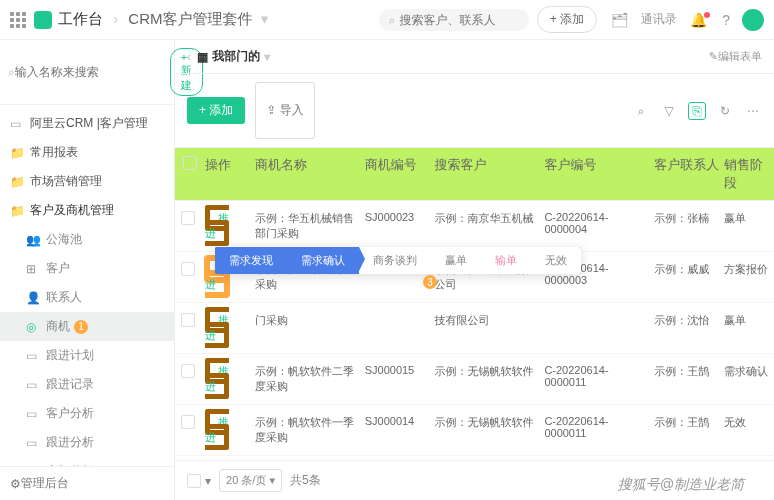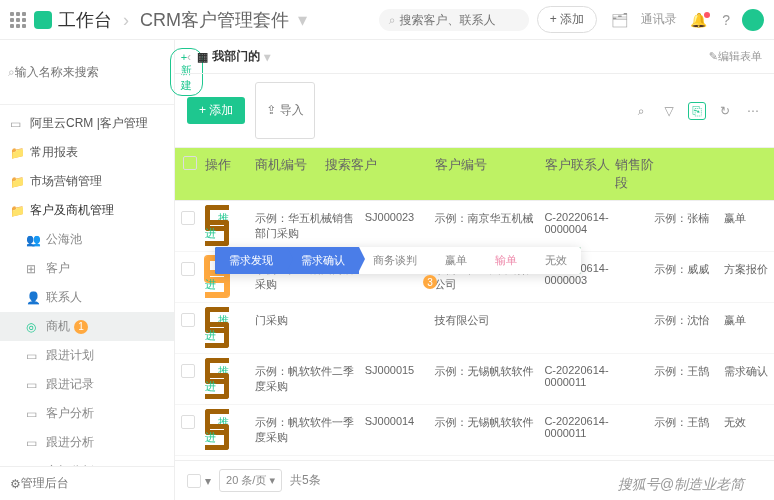--- a/index.html
+++ b/index.html
@@ -1,21 +1,21 @@
 <!DOCTYPE html>
 <html><head>
 <meta charset="utf-8">
 <style>
 *{margin:0;padding:0;box-sizing:border-box;font-family:-apple-system,"PingFang SC","Microsoft YaHei",sans-serif}
 body{font-size:12px;color:#333;background:#fff;width:774px;height:500px;overflow:hidden}
 .topbar{height:40px;display:flex;align-items:center;padding:0 10px;border-bottom:1px solid #eee}
 .apps-icon{width:16px;height:16px;display:grid;grid-template-columns:repeat(3,4px);grid-template-rows:repeat(3,4px);gap:2px;margin-right:8px}
 .apps-icon span{background:#999;border-radius:1px}
 .logo{width:18px;height:18px;background:#1ec78f;border-radius:4px;margin-right:6px}
-.crumb{color:#333;font-size:18px}
+.crumb{color:#333;font-size:15px}
 .crumb .sep{color:#ccc;margin:0 6px}
 .crumb .cur{color:#666}
 .chev{color:#ccc;margin-left:4px}
 .spacer{flex:1}
 .search{display:flex;align-items:center;background:#f5f5f5;border-radius:14px;padding:4px 10px;width:150px}
 .search input{border:none;background:none;outline:none;font-size:12px;flex:1;color:#999}
 .sicon{color:#bbb;margin-right:4px}
 .addbtn{border:1px solid #ddd;border-radius:14px;padding:4px 12px;margin-left:8px;color:#666;display:flex;align-items:center}
 .tbicon{margin-left:14px;color:#999;font-size:14px;display:flex;align-items:center;position:relative}
 .tbicon .txt{font-size:12px;margin-left:12px}
@@ -204,20 +204,21 @@
         <span class="i">▽</span>
         <span class="i on">⎘</span>
         <span class="i">↻</span>
         <span class="i">⋯</span>
       </div>
     </div>
     <div class="table">
       <div class="thead" id="thead">
           <div class="col-ck"><span class="ck"></span></div>
           <div class="col-op">操作</div>
+          <div class="col-name">商机名称</div>
           <div class="col-no">商机编号</div>
           <div class="col-cust">搜索客户</div>
           <div class="col-cno">客户编号</div>
           <div class="col-contact">客户联系人</div>
           <div class="col-stage">销售阶段</div>
         </div>
       <div id="tbody">
           <div class="trow r1">
             <div class="cell col-ck"><span class="ck"></span></div>
             <div class="cell col-op"><span class="pbtn">推进</span></div>

